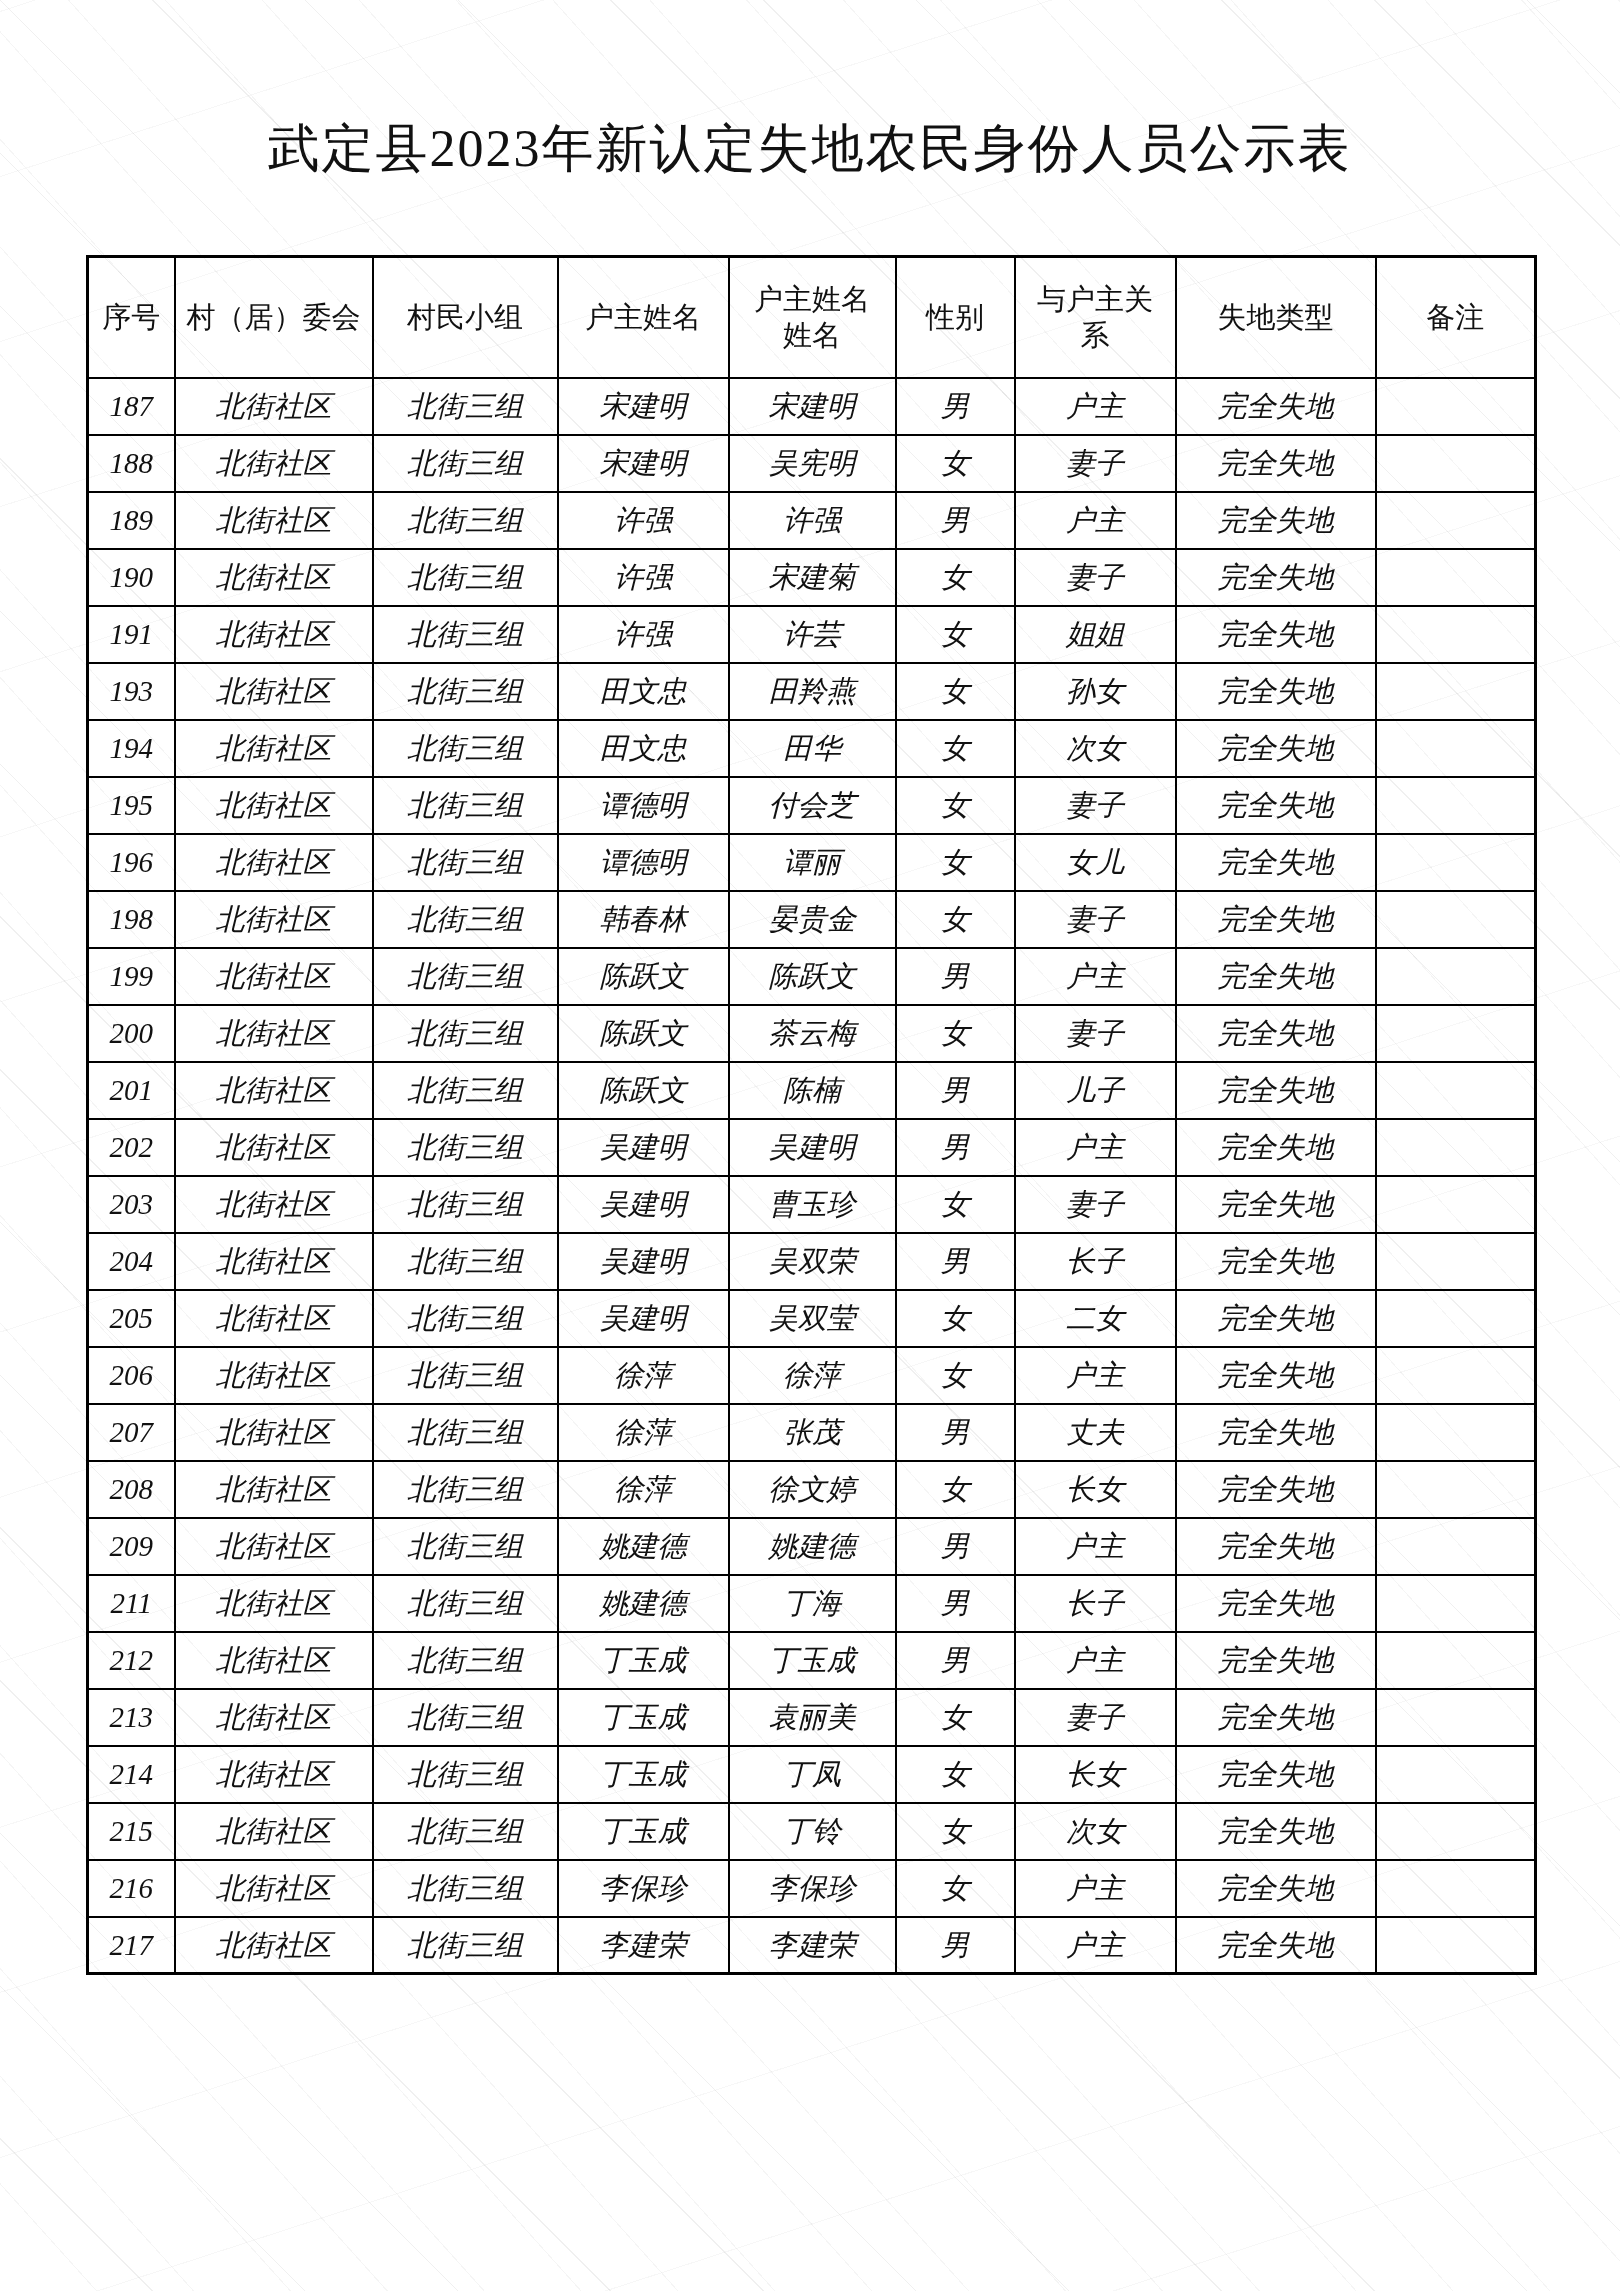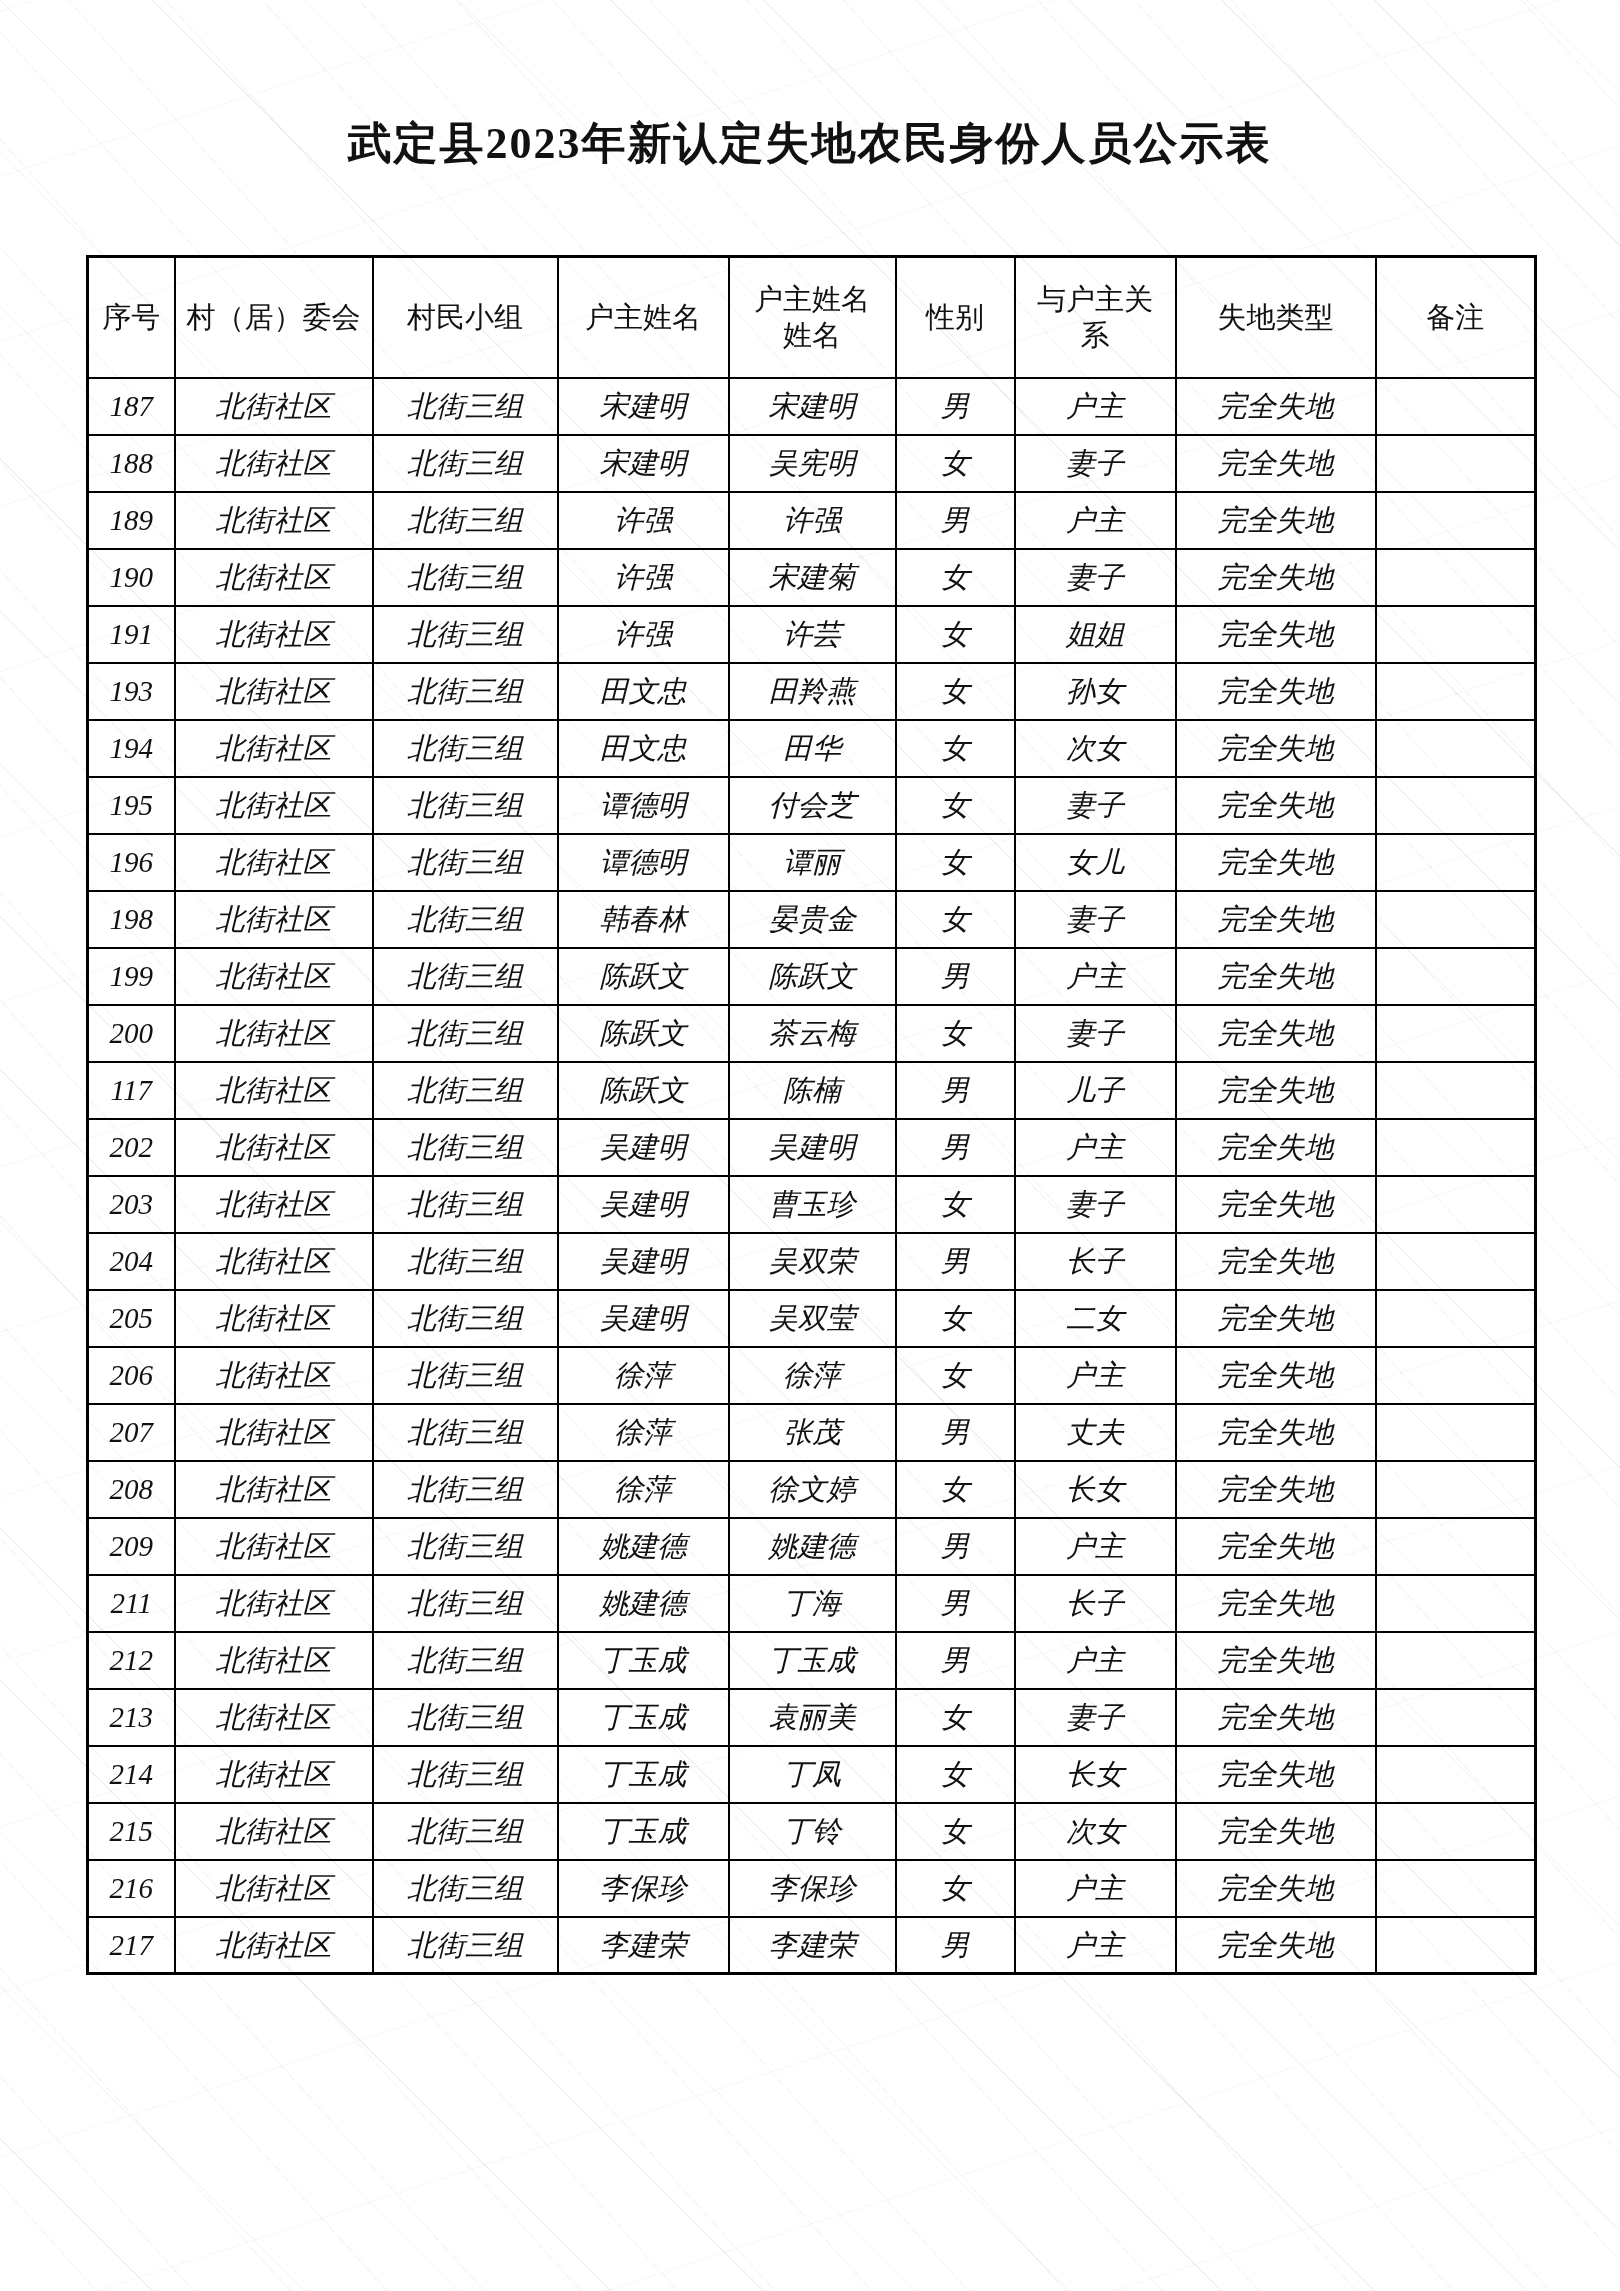--- a/index.html
+++ b/index.html
@@ -25,22 +25,22 @@
       repeating-linear-gradient(45deg, rgba(0,0,0,0.06) 0 1px, transparent 1px 108px),
       repeating-linear-gradient(48deg, rgba(0,0,0,0.04) 0 1px, transparent 1px 72px),
       repeating-linear-gradient(-18deg, rgba(0,0,0,0.03) 0 1px, transparent 1px 157px);
   }
   .doc-title {
     position: absolute;
     top: 114px;
     left: 86px;
     width: 1447px;
     text-align: center;
-    font-size: 44px;
-    font-weight: bold;
+    font-size: 52px;
+    font-weight: normal;
     letter-spacing: 2px;
     white-space: nowrap;
   }
   table.roster {
     position: absolute;
     left: 86px;
     top: 255px;
     width: 1447px;
     border-collapse: collapse;
     table-layout: fixed;
@@ -231,21 +231,21 @@
           <td>北街社区</td>
           <td>北街三组</td>
           <td>陈跃文</td>
           <td>茶云梅</td>
           <td>女</td>
           <td>妻子</td>
           <td>完全失地</td>
           <td></td>
         </tr>
         <tr>
-          <td>117</td>
+          <td>201</td>
           <td>北街社区</td>
           <td>北街三组</td>
           <td>陈跃文</td>
           <td>陈楠</td>
           <td>男</td>
           <td>儿子</td>
           <td>完全失地</td>
           <td></td>
         </tr>
         <tr>

